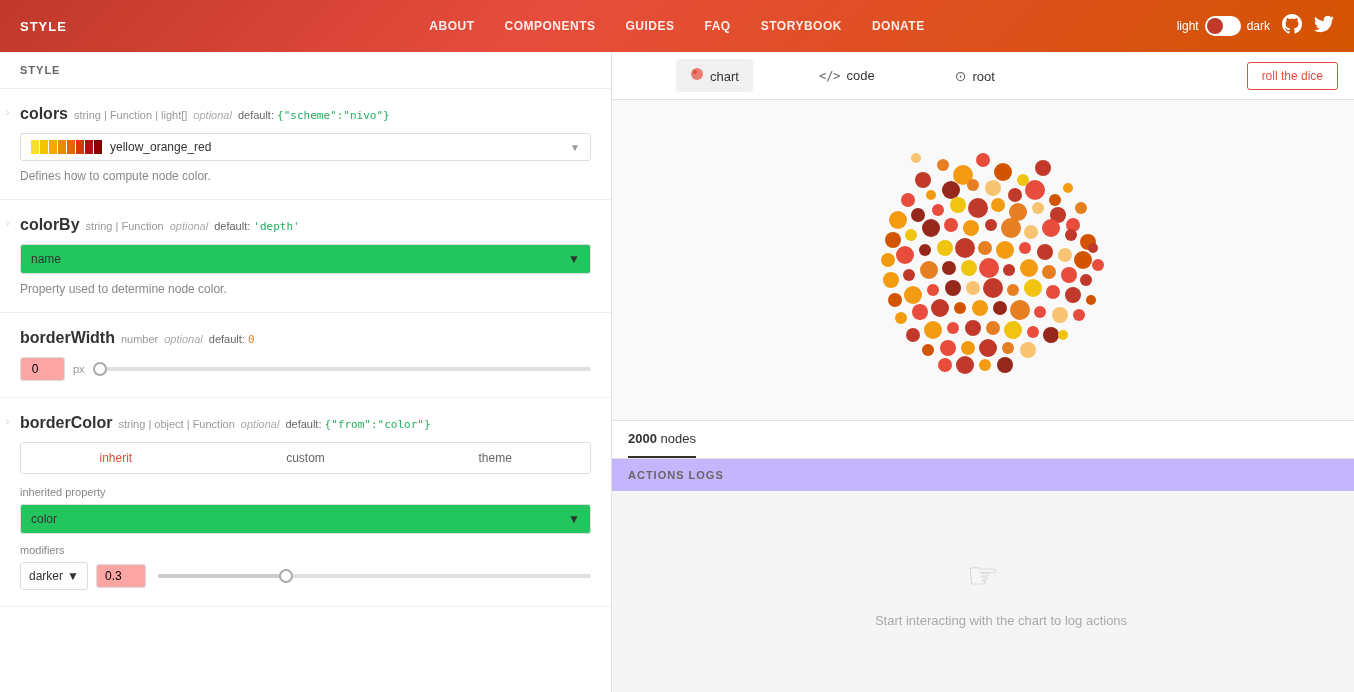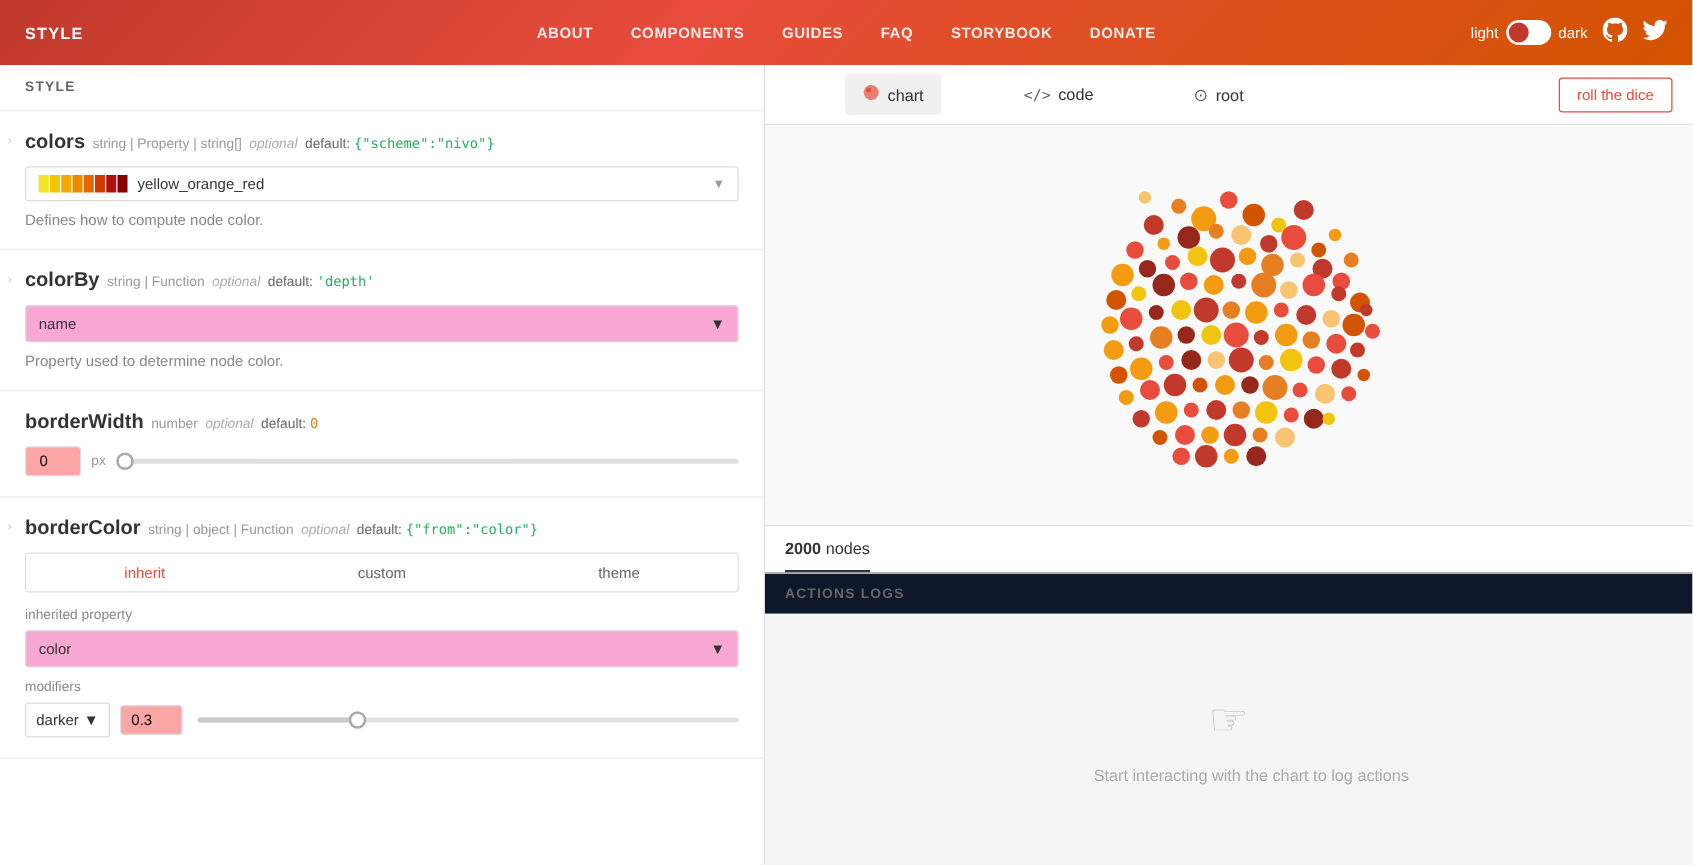--- a/index.html
+++ b/index.html
@@ -177,21 +177,21 @@
     }
     .select-arrow {
       color: #999;
       font-size: 10px;
     }
 
     
     .dropdown-select {
       border: 1px solid #ddd;
       border-radius: 3px;
-      background: #f9a8d4;
+      background: #22c55e;
       padding: 7px 10px;
       font-size: 12px;
       color: #333;
       display: flex;
       align-items: center;
       justify-content: space-between;
       cursor: pointer;
       width: 100%;
     }
 
@@ -367,21 +367,21 @@
       display: inline-block;
       padding: 10px 0;
       font-size: 13px;
       color: #333;
       border-bottom: 2px solid #333;
       margin-right: 16px;
     }
 
     
     .actions-log {
-      background: #0f172a;
+      background: #c4b5fd;
       border-top: 1px solid #e0e0e0;
       padding: 10px 16px;
       font-size: 11px;
       font-weight: 700;
       letter-spacing: 1px;
       color: #666;
       text-transform: uppercase;
     }
 
     
@@ -448,21 +448,21 @@
 
 <div class="main-layout">
 
   <div class="left-panel">
     <div class="style-header">STYLE</div>
 
     <div class="prop-section">
       <span class="expand-arrow">›</span>
       <div class="prop-header">
         <span class="prop-name">colors</span>
-        <span class="prop-type">string | Property | string[]</span>
+        <span class="prop-type">string | Function | light[]</span>
         <span class="prop-optional">optional</span>
         <span class="prop-default">
           <span>default:</span>
           <span class="prop-default-val">{"scheme":"nivo"}</span>
         </span>
       </div>
       <div class="color-select-wrapper">
         <div class="color-swatch">
           <div class="swatch-block" style="background:#f7e025"></div>
           <div class="swatch-block" style="background:#f5c400"></div>

